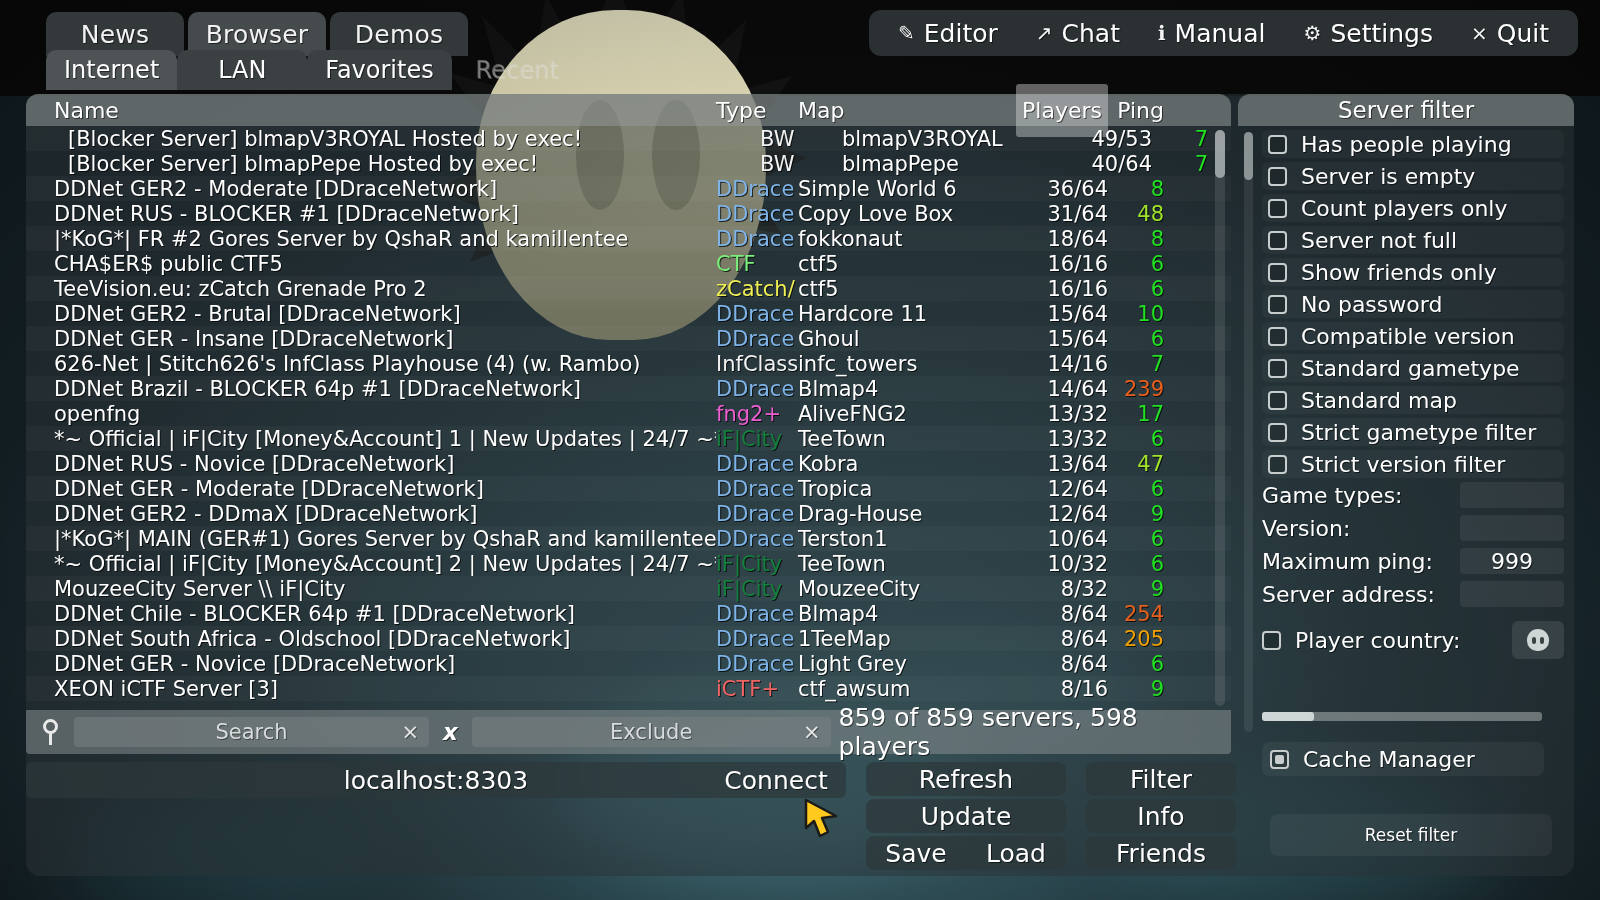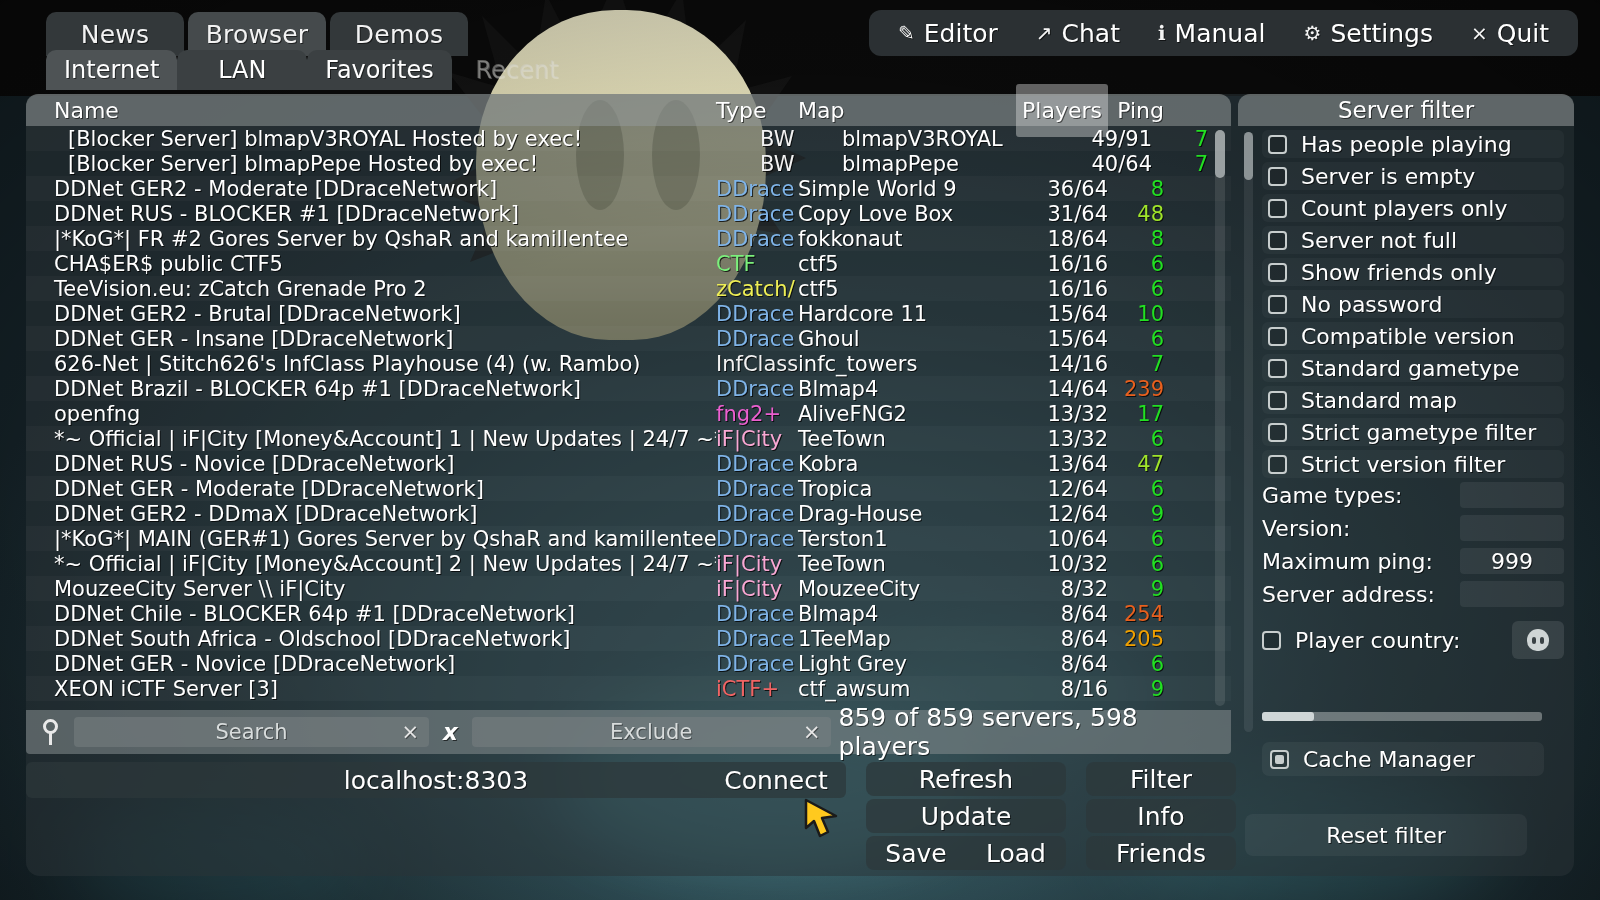--- a/index.html
+++ b/index.html
@@ -146,21 +146,21 @@
   .row .col-players, .row .col-ping { justify-content:flex-end; display:flex; }
   .cellflex { display:flex; align-items:center; height:25px; }
   .bang { display:inline-block; width: 62px; margin-left:-48px; }
 
   .gt-DDrace  { color:#7fb4e8; }
   .gt-BW      { color:#f2f2f2;margin-left:44px; }
   .gt-CTF     { color:#7cf07c; }
   .gt-zCatch  { color:#eeee55; }
   .gt-InfClass{ color:#f2f2f2; }
   .gt-fng     { color:#ec5fd0; }
-  .gt-iFCity  { color:#f9a8d4; }
+  .gt-iFCity  { color:#15803d; }
   .gt-iCTF    { color:#f06464; }
 
   .ping-good  { color:#22e022; }
   .ping-ok    { color:#9fe42a; }
   .ping-mid   { color:#f0a000; }
   .ping-bad   { color:#e8601e; }
 
   
   #list-scroll {
     position:absolute; right: 6px; top: 36px; width: 10px; height: 576px;
@@ -287,24 +287,24 @@
     background: rgba(200,205,205,.45); border-radius: 3px;
   }
   #sb-divider .seg { width: 52px; height:9px; background: rgba(235,240,240,.78); border-radius:3px; }
 
   #cache-row {
     position:absolute; left: 24px; top: 648px; width: 282px; height: 34px;
     display:flex; align-items:center; gap: 14px;
     background: rgba(255,255,255,.05); border-radius: 7px; padding-left: 8px;
   }
   #btn-reset {
-    position:absolute; left: 7px; top: 720px; width: 282px; height: 42px;
+    position:absolute; left: 32px; top: 720px; width: 282px; height: 42px;
     background: rgba(255,255,255,.05); border-radius: 8px;
     display:flex; align-items:center; justify-content:center;
-    color:#fff; font-size: 22px; text-shadow: 1px 1px 0 rgba(0,0,0,.6);
+    color:#fff; font-size: 17px; text-shadow: 1px 1px 0 rgba(0,0,0,.6);
   }
   #sb-scroll {
     position:absolute; left: 6px; top: 38px; width: 9px; height: 600px;
     background: rgba(255,255,255,.08); border-radius: 5px;
   }
   #sb-thumb {
     position:absolute; left:0; top:0; width: 9px; height: 48px;
     background: rgba(215,220,220,.55); border-radius: 5px;
   }
 
@@ -392,39 +392,39 @@
         </div>
       </div>
       <div class="rows" id="rows">
           <div class="row">
             <div class="cellflex col-name">
               <span class="bang">!</span>
               <span>[Blocker Server] blmapV3ROYAL Hosted by exec!</span>
             </div>
             <div class="cellflex col-type gt-BW">BW</div>
             <div class="cellflex col-map">blmapV3ROYAL</div>
-            <div class="cellflex col-players">49/91</div>
+            <div class="cellflex col-players">49/53</div>
             <div class="cellflex col-ping ping-good">7</div>
           </div>
           <div class="row">
             <div class="cellflex col-name">
               <span class="bang">!</span>
               <span>[Blocker Server] blmapPepe Hosted by exec!</span>
             </div>
             <div class="cellflex col-type gt-BW">BW</div>
             <div class="cellflex col-map">blmapPepe</div>
             <div class="cellflex col-players">40/64</div>
             <div class="cellflex col-ping ping-good">7</div>
           </div>
           <div class="row">
             <div class="cellflex col-name">
               <span>DDNet GER2 - Moderate [DDraceNetwork]</span>
             </div>
             <div class="cellflex col-type gt-DDrace">DDrace</div>
-            <div class="cellflex col-map">Simple World 9</div>
+            <div class="cellflex col-map">Simple World 6</div>
             <div class="cellflex col-players">36/64</div>
             <div class="cellflex col-ping ping-good">8</div>
           </div>
           <div class="row">
             <div class="cellflex col-name">
               <span>DDNet RUS - BLOCKER #1 [DDraceNetwork]</span>
             </div>
             <div class="cellflex col-type gt-DDrace">DDrace</div>
             <div class="cellflex col-map">Copy Love Box</div>
             <div class="cellflex col-players">31/64</div>

